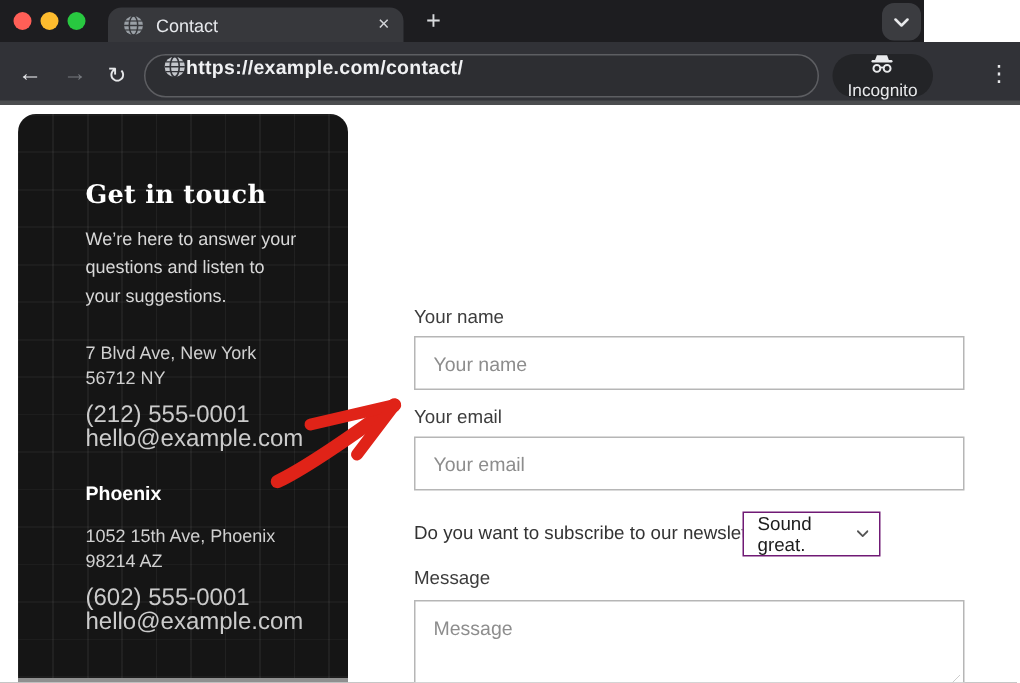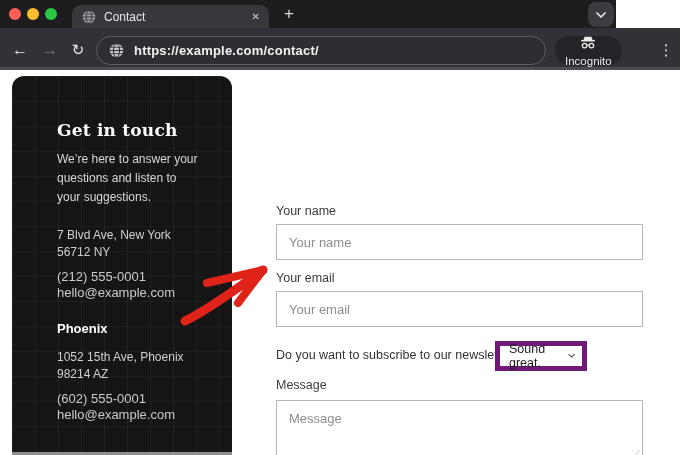--- a/index.html
+++ b/index.html
@@ -23,22 +23,22 @@
 
   
   .toolbar { position:absolute; top:28px; left:0; width:680px; height:42px; background:#313237;
              border-bottom:3px solid #4b4d4f; }
   .nav-icon { position:absolute; top:38px; width:24px; height:24px; display:flex; align-items:center;
               justify-content:center; color:#e6e7e9; font-size:16px; }
   .i-back    { left:8px; }
   .i-forward { left:38px; color:#75787d; }
   .i-reload  { left:66px; font-size:15px; }
   .urlbar { position:absolute; left:96px; top:36px; width:450px; height:29px; border-radius:15px;
-            background:#2d2e32; border:1px solid #5d5e62; display:flex; align-items:center;
-            padding:0 12px; gap:10px; }
+            background:#2d2e32; border:1px solid #5d5e62; display:flex; align-items:flex-start;
+            padding:0 12px; }
   .url-text { color:#f0f1f3; font-size:13px; font-weight:700; letter-spacing:.2px; white-space:nowrap; }
   .incognito { position:absolute; left:555px; top:36px; height:29px; border-radius:15px; background:#232427;
                display:flex; align-items:center; gap:6px; padding:0 10px;flex-direction:column; }
   .incog-text { color:#e9eaec; font-size:11.5px; }
   .menu-dots { position:absolute; left:658px; top:38px; width:16px; height:24px; color:#e6e7e9;
                font-size:15px; text-align:center; line-height:24px; }
 
   
   .page { position:absolute; top:73px; left:0; width:680px; height:382px; background:#fff; }
 
@@ -48,38 +48,38 @@
           background-image:
             repeating-linear-gradient(90deg, rgba(255,255,255,.05) 0 1px, transparent 1px 23px),
             repeating-linear-gradient(0deg,  rgba(255,255,255,.035) 0 1px, transparent 1px 25px); }
   .card-edge { position:absolute; left:12px; top:379px; width:220px; height:3px; background:#8f8f8f; }
   .card h1 { font-family:"DejaVu Serif", serif; font-size:17px; font-weight:700; letter-spacing:.2px;
              margin:0 0 10px; }
   .card-desc { font-size:12px; line-height:19px; color:#d8d8d8; width:144px; margin:0 0 20px; }
   .loc + .loc { margin-top:20px; }
   .loc-city { font-size:13px; font-weight:700; margin:0 0 13px; }
   .loc-addr { font-size:12px; line-height:17px; color:#d0d0d0; margin:0 0 8px; width:152px; }
-  .loc-contact { font-size:13px; line-height:16px; color:#cbcbcb; }
+  .loc-contact { font-size:16px; line-height:16px; color:#cbcbcb; }
 
   
   .arrow-svg { position:absolute; left:172px; top:183px; }
 
   
   .field-label { position:absolute; left:276px; font-size:12.5px; color:#3c3c3c; }
   .lbl-name  { top:131px; }
   .lbl-email { top:198px; }
   .lbl-msg   { top:305px; }
   .txt-input { position:absolute; left:276px; width:367px; height:36px; border:1px solid #b6b6b6;
                background:#fff; padding:0 12px; font-size:13px; color:#222; font-family:inherit;
                border-radius:0; outline:none; }
   .in-name  { top:151px; }
   .in-email { top:218px; }
   ::placeholder { color:#8d8d8d; opacity:1; }
   .newsletter-label { position:absolute; left:276px; top:275px; font-size:12.5px; color:#333; }
-  .select { position:absolute; left:495px; top:268px; width:92px; height:30px; border:5px solid #701a75;
+  .select { position:absolute; left:495px; top:268px; width:92px; height:30px; border:1px solid #701a75;
             background:#fff; display:flex; align-items:center; justify-content:space-between;
             padding:0 7px 0 9px; font-size:12.5px; color:#1c1c1c; cursor:default; }
   .msg-area { position:absolute; left:276px; top:327px; width:367px; height:62px; border:1px solid #b6b6b6;
               background:#fff; padding:10px 12px; font-size:13px; color:#222; font-family:inherit;
               resize:none; border-radius:0; outline:none; }
   .resize-handle { position:absolute; left:631px; top:377px; width:9px; height:9px;
                    background:repeating-linear-gradient(-45deg, transparent 0 1.5px, #9c9c9c 1.5px 2.5px, transparent 2.5px 4.5px);
                    clip-path:polygon(100% 0, 100% 100%, 0 100%); }
 </style>
 </head>

